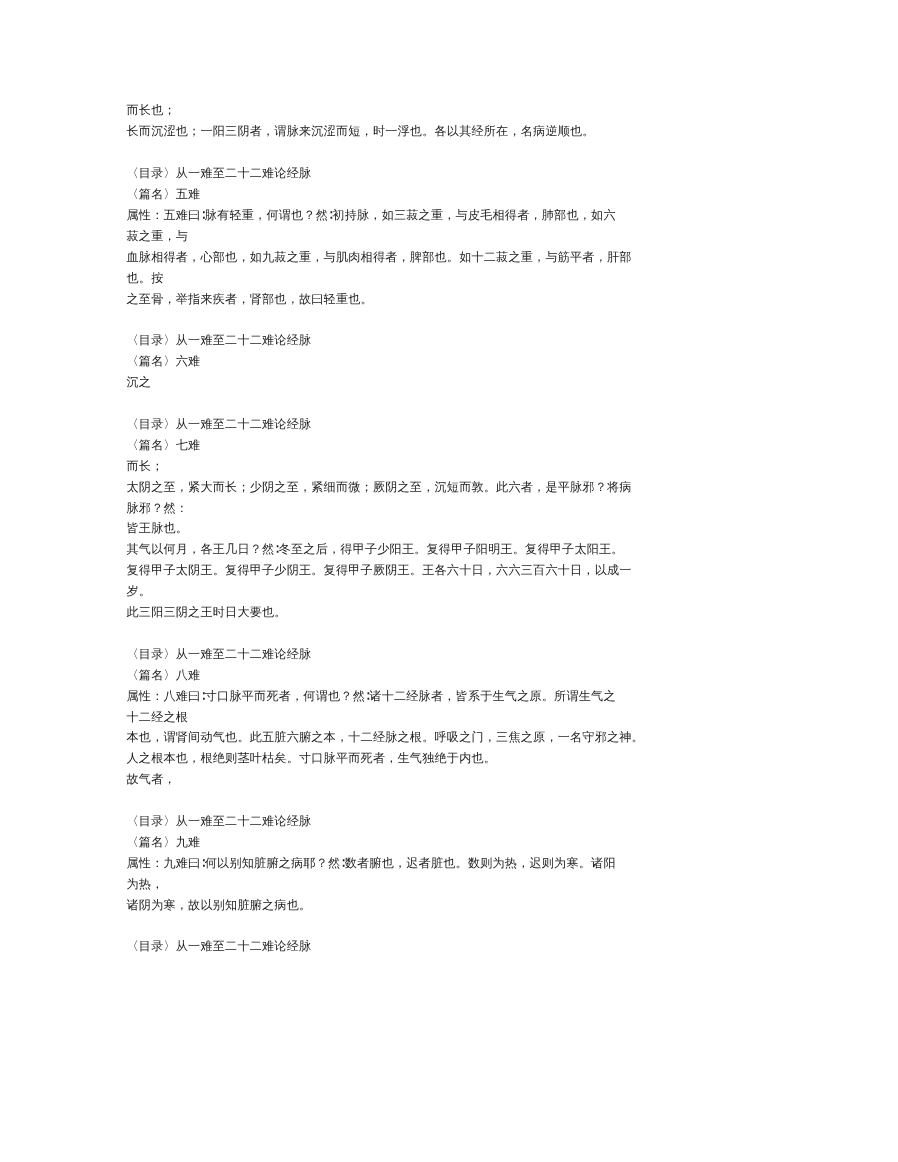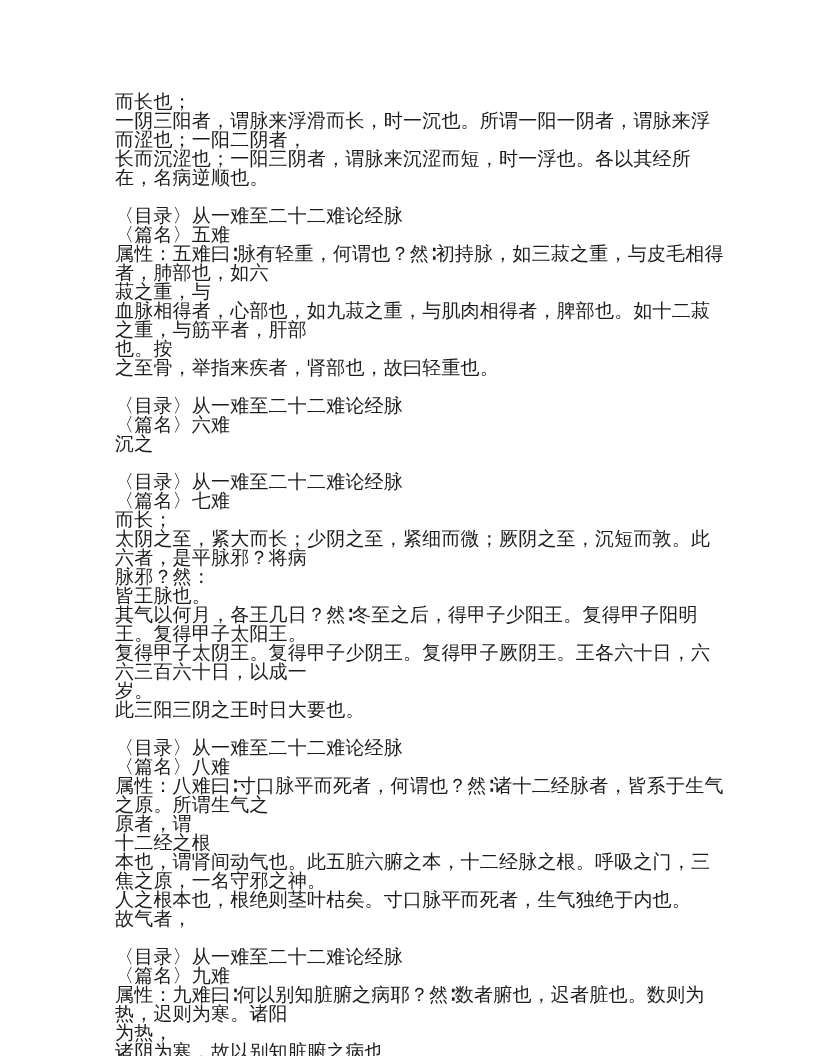--- a/index.html
+++ b/index.html
@@ -10,21 +10,21 @@
   .page {
     position: relative;
     width: 816px;
     height: 1056px;
     margin: 0 auto;
     background: #ffffff;
     box-sizing: border-box;
     padding: 92px 96px 17px 115px;
     overflow: hidden;
     font-family: Liberation Serif, serif;
-    font-size: 19px;
+    font-size: 11px;
     line-height: 19px;
     color: #1c1c1c;
   }
   .text-column {
     width: 610px;
   }
   .block {
     margin: 0 0 19px 0;
   }
   .line {
@@ -33,21 +33,20 @@
     letter-spacing: 0.2px;
   }
 </style>
 </head>
 <body>
 
 <div class="page">
   <div class="text-column" id="text-column">
       <div class="block">
         <div class="line">而长也；</div>
-        <div class="line">一阴三阳者，谓脉来浮滑而长，时一沉也。所谓一阳一阴者，谓脉来浮而涩也；一阳二阴者，</div>
         <div class="line">长而沉涩也；一阳三阴者，谓脉来沉涩而短，时一浮也。各以其经所在，名病逆顺也。</div>
       </div>
       <div class="block">
         <div class="line">〈目录〉从一难至二十二难论经脉</div>
         <div class="line">〈篇名〉五难</div>
         <div class="line">属性：五难曰∶脉有轻重，何谓也？然∶初持脉，如三菽之重，与皮毛相得者，肺部也，如六</div>
         <div class="line">菽之重，与</div>
         <div class="line">血脉相得者，心部也，如九菽之重，与肌肉相得者，脾部也。如十二菽之重，与筋平者，肝部</div>
         <div class="line">也。按</div>
         <div class="line">之至骨，举指来疾者，肾部也，故曰轻重也。</div>
@@ -66,21 +65,20 @@
         <div class="line">皆王脉也。</div>
         <div class="line">其气以何月，各王几日？然∶冬至之后，得甲子少阳王。复得甲子阳明王。复得甲子太阳王。</div>
         <div class="line">复得甲子太阴王。复得甲子少阴王。复得甲子厥阴王。王各六十日，六六三百六十日，以成一</div>
         <div class="line">岁。</div>
         <div class="line">此三阳三阴之王时日大要也。</div>
       </div>
       <div class="block">
         <div class="line">〈目录〉从一难至二十二难论经脉</div>
         <div class="line">〈篇名〉八难</div>
         <div class="line">属性：八难曰∶寸口脉平而死者，何谓也？然∶诸十二经脉者，皆系于生气之原。所谓生气之</div>
-        <div class="line">原者，谓</div>
         <div class="line">十二经之根</div>
         <div class="line">本也，谓肾间动气也。此五脏六腑之本，十二经脉之根。呼吸之门，三焦之原，一名守邪之神。</div>
         <div class="line">人之根本也，根绝则茎叶枯矣。寸口脉平而死者，生气独绝于内也。</div>
         <div class="line">故气者，</div>
       </div>
       <div class="block">
         <div class="line">〈目录〉从一难至二十二难论经脉</div>
         <div class="line">〈篇名〉九难</div>
         <div class="line">属性：九难曰∶何以别知脏腑之病耶？然∶数者腑也，迟者脏也。数则为热，迟则为寒。诸阳</div>
         <div class="line">为热，</div>

